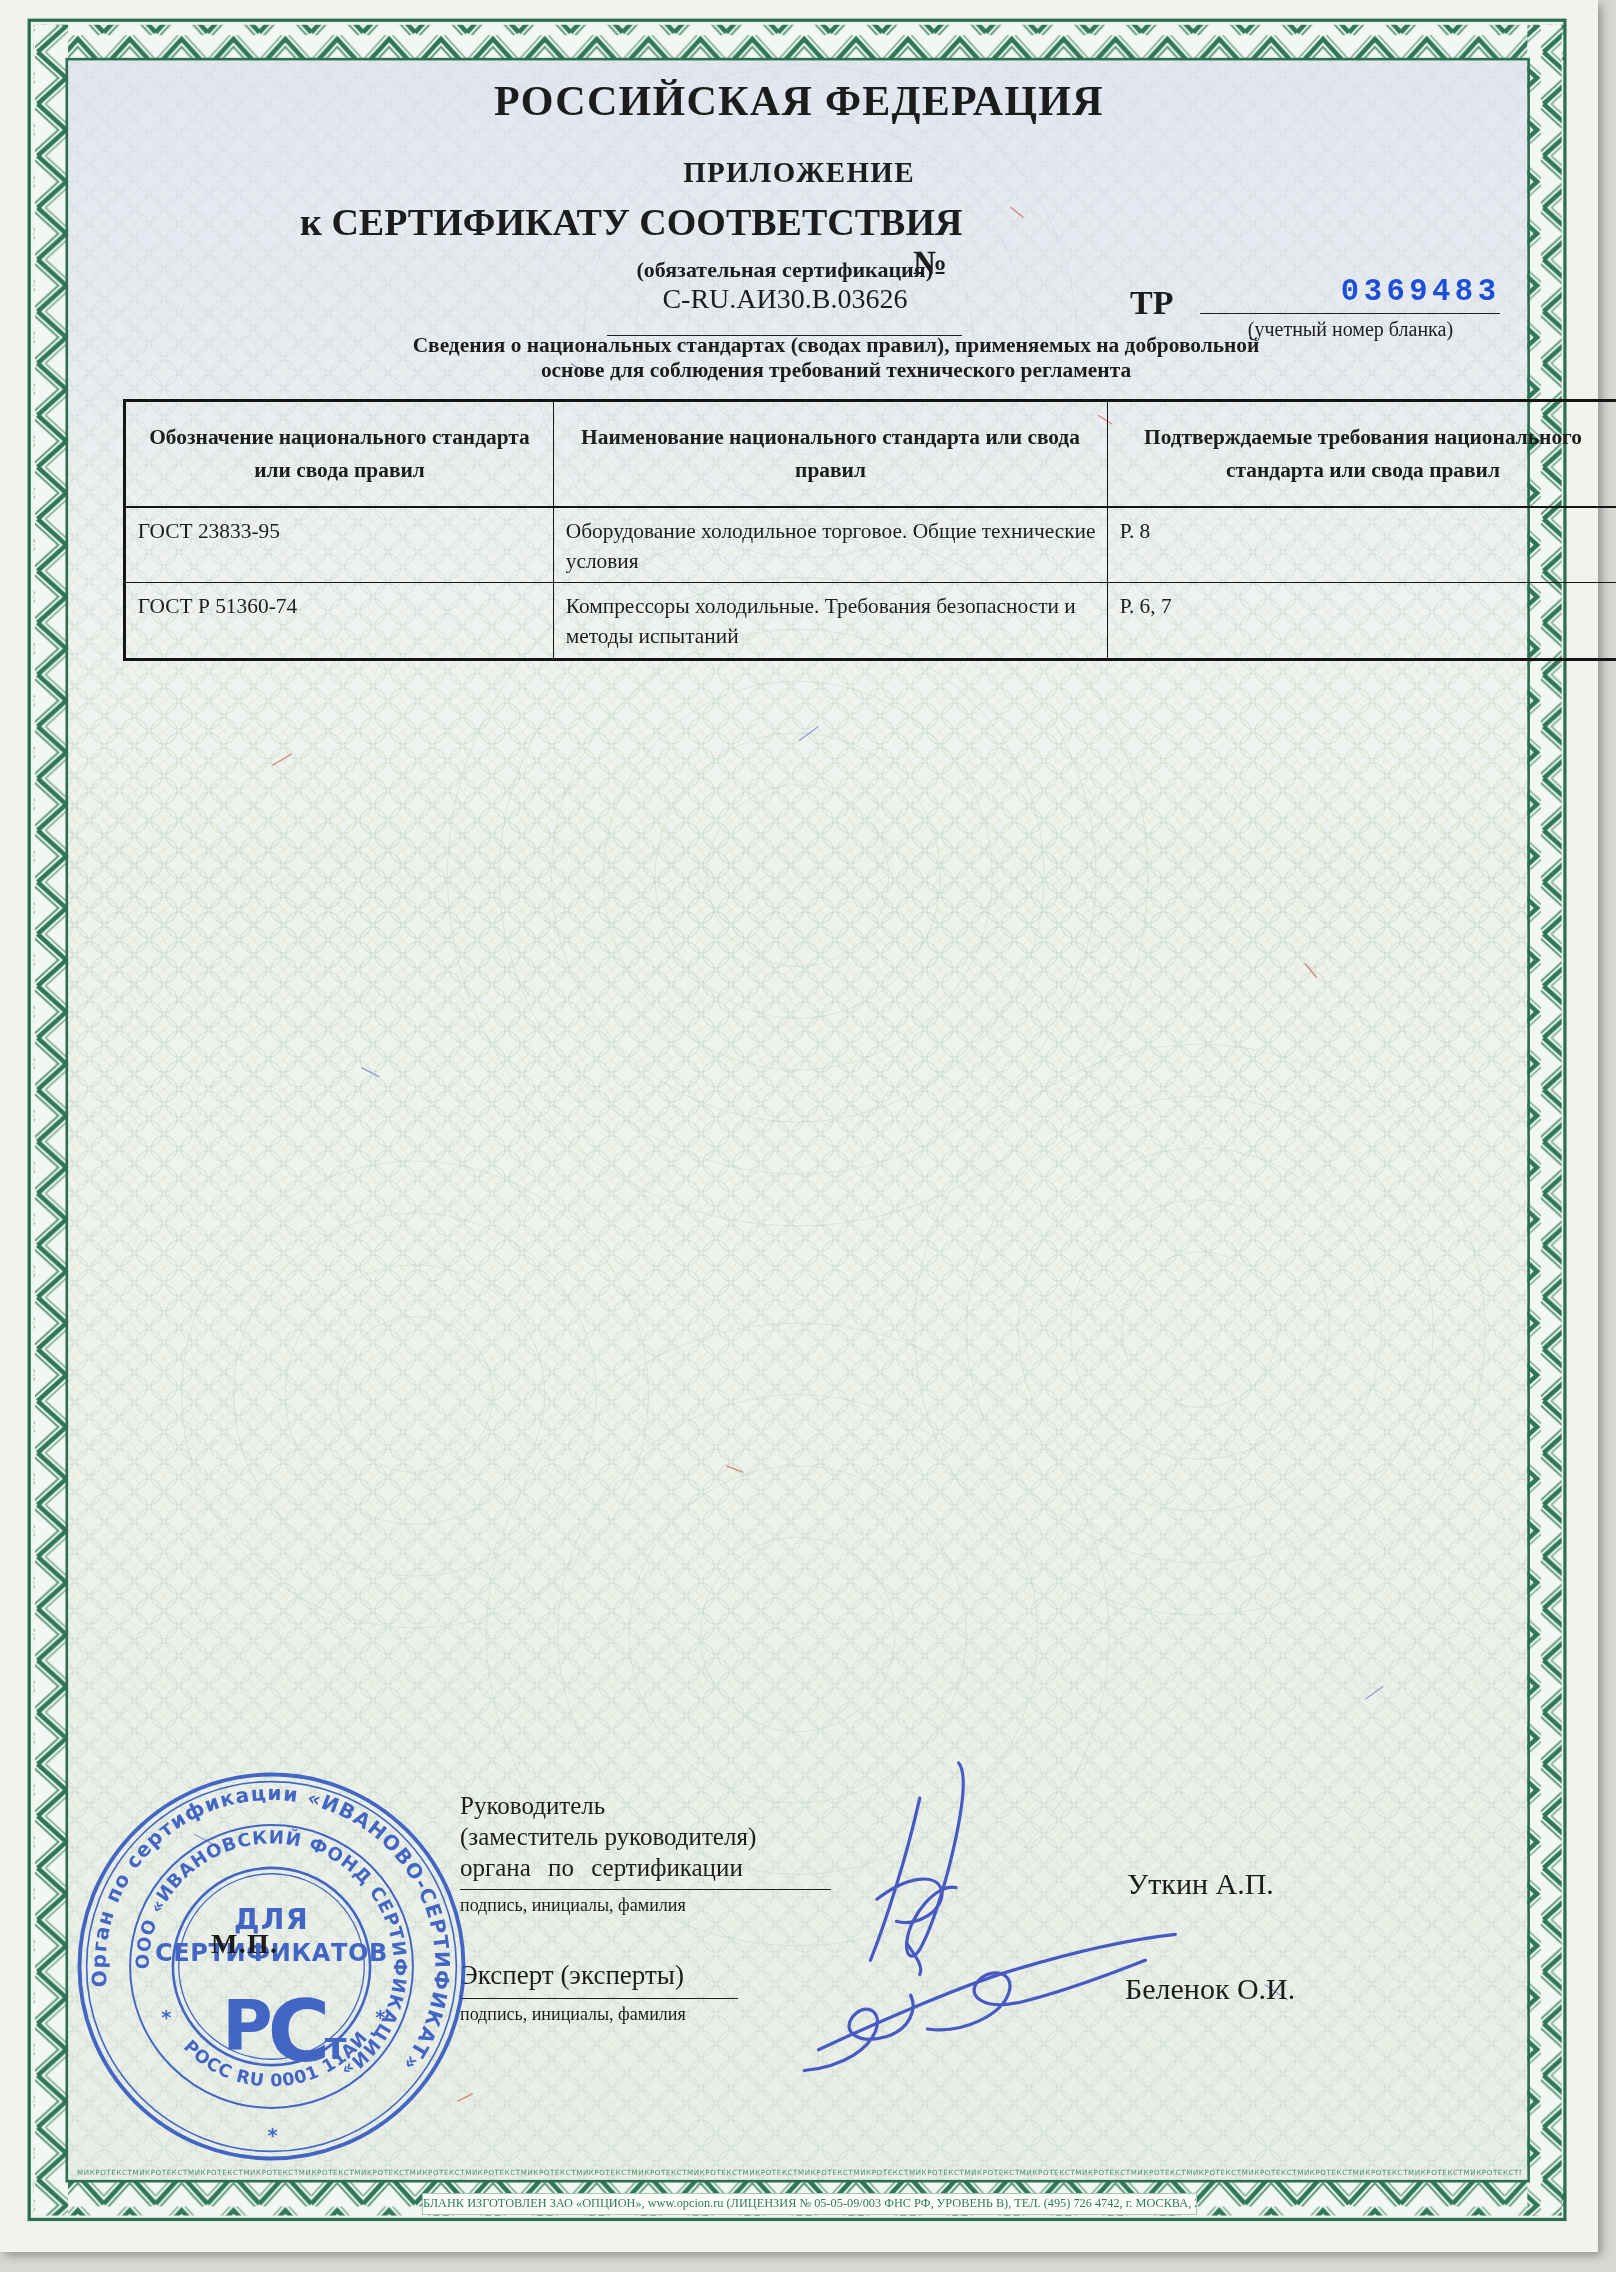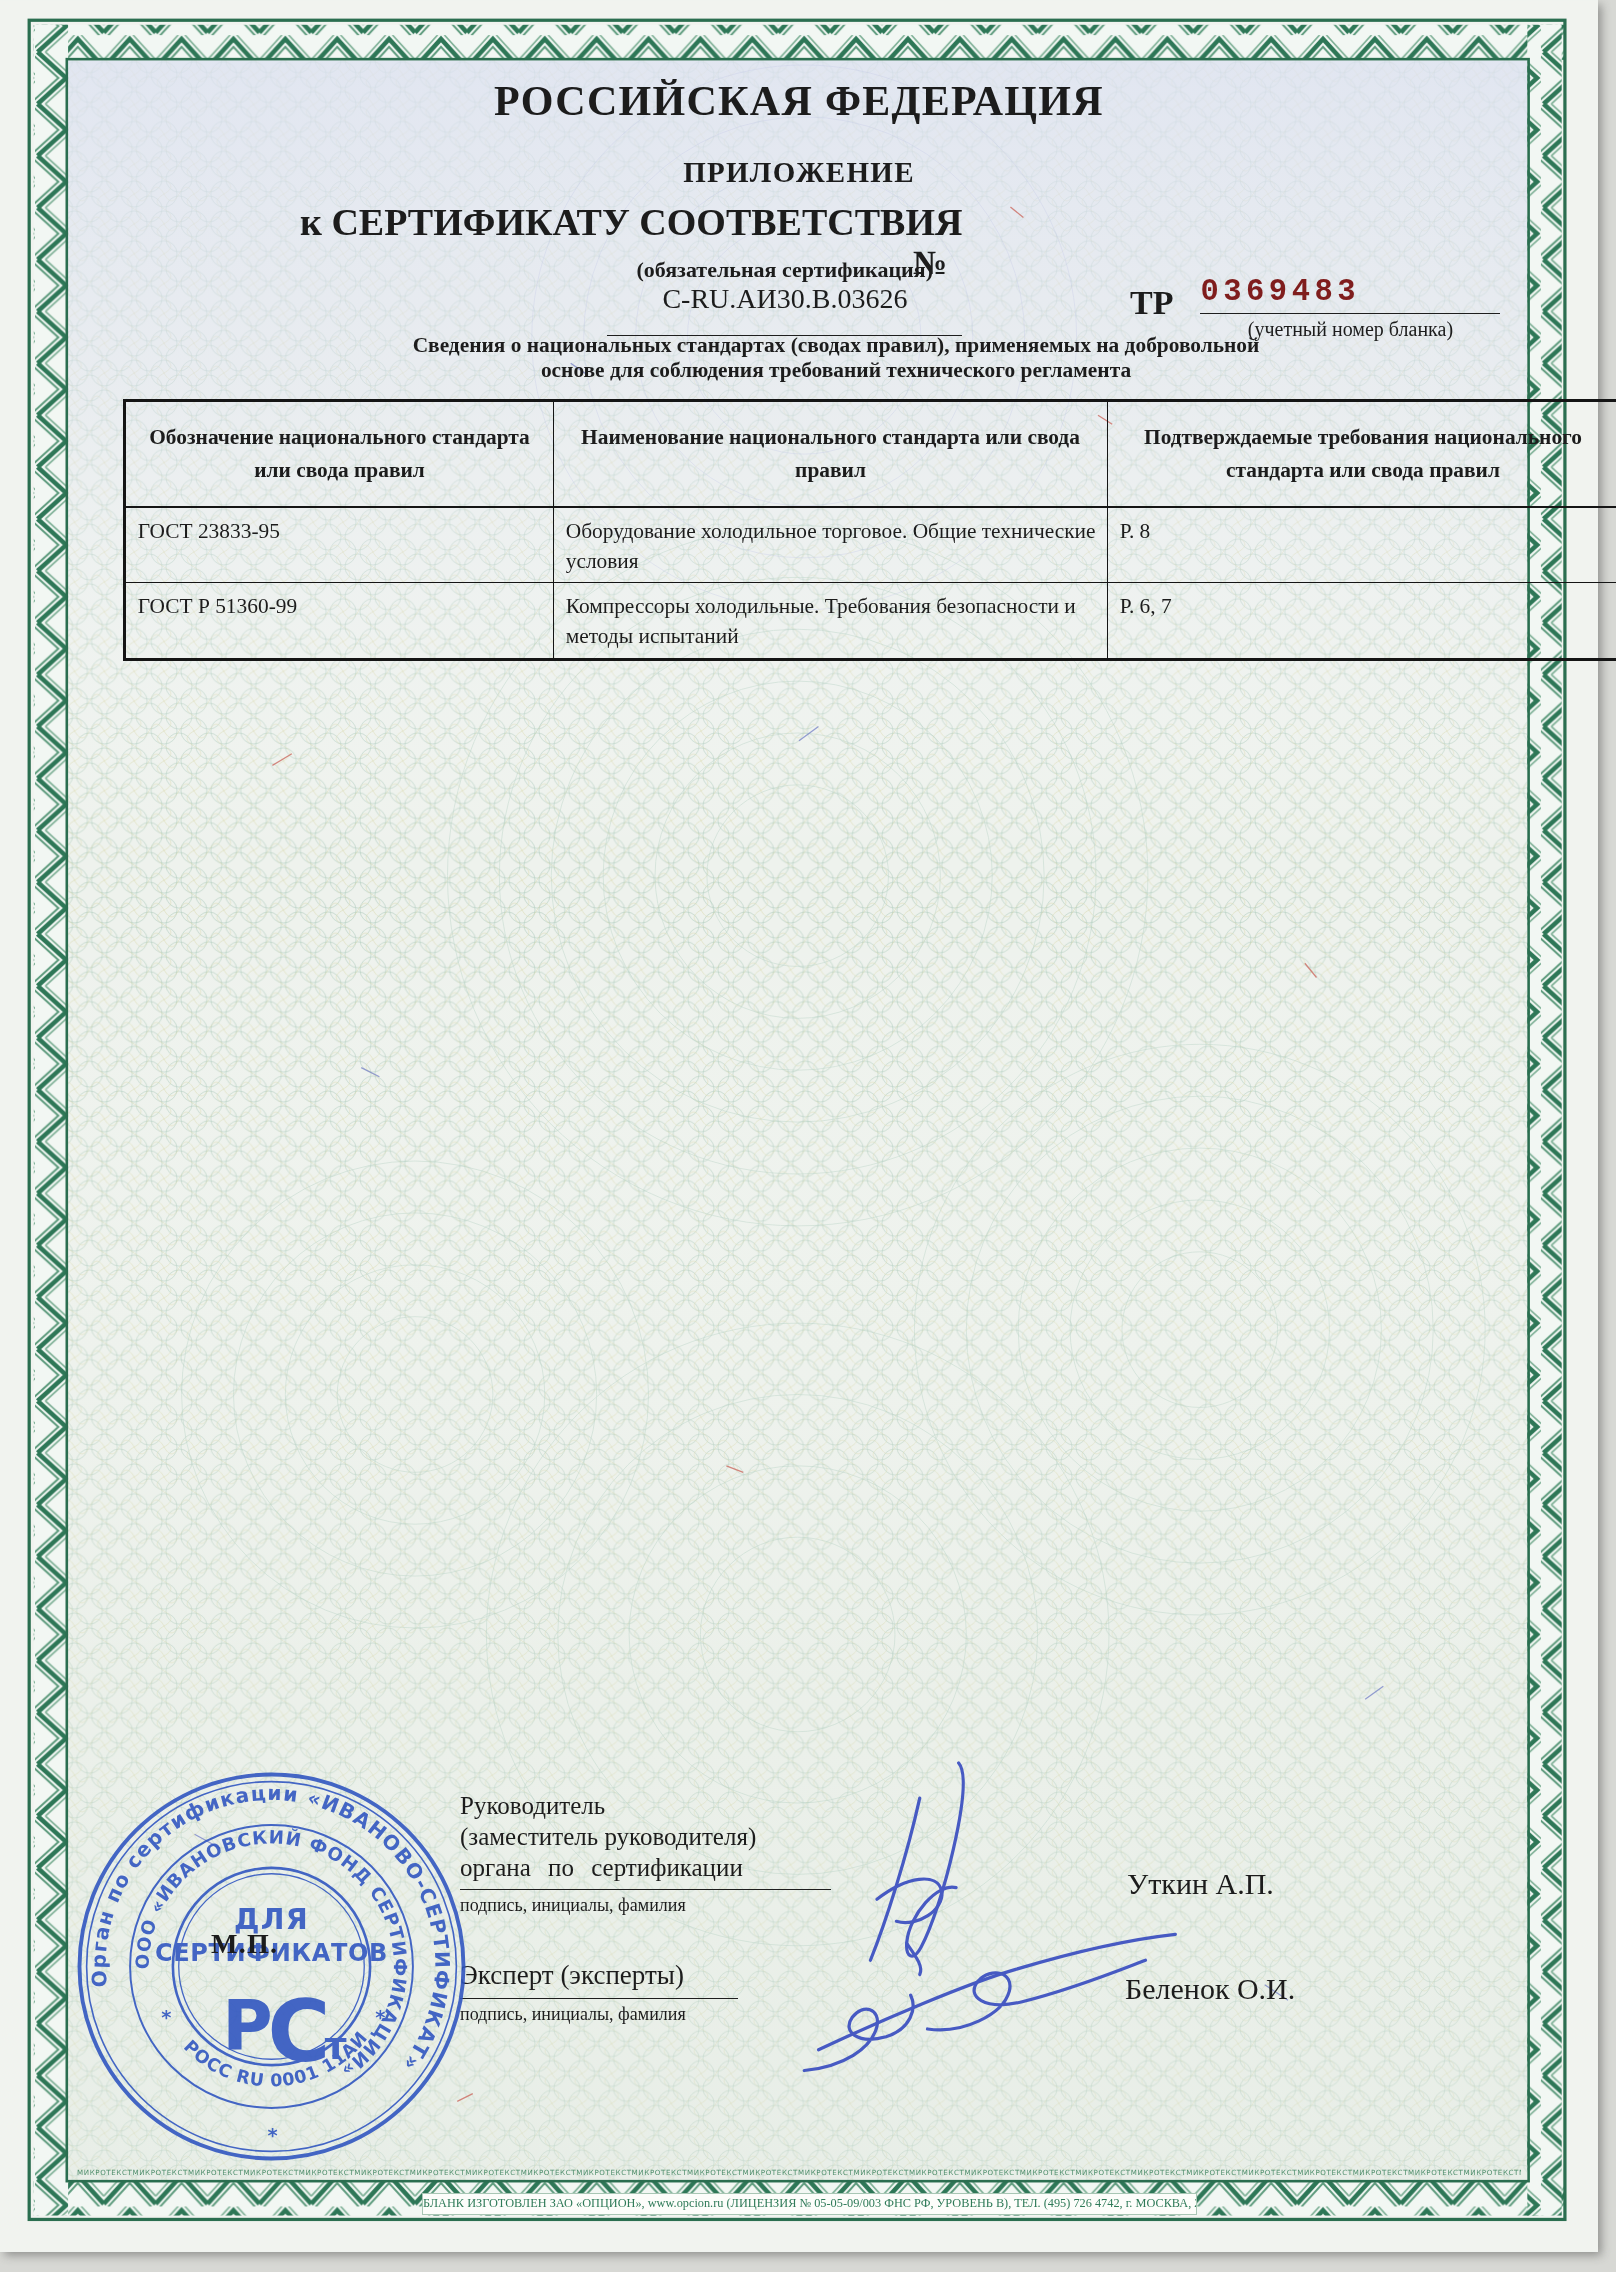--- a/index.html
+++ b/index.html
@@ -17,21 +17,21 @@
   .certline{left:300px;top:200px;display:flex;align-items:flex-end;z-index:2;flex-direction:column;}
   .certline .prefix{font-size:38px;font-weight:bold;white-space:nowrap;}
   .certline .numsign{font-size:34px;font-weight:bold;margin:0 15.6px 1.3px 19.5px;}
   .certline .certno{width:355px;border-bottom:1.9px solid #1e1e1e;text-align:center;
                     font-size:28px;padding-bottom:20px;white-space:nowrap;}
   .mandnote{top:257px;font-size:22px;font-weight:bold;transform:translateX(-14.3px);z-index:2;}
   .trrow{left:1130px;top:275px;display:flex;align-items:flex-start;z-index:2;}
   .trrow .trlabel{font-size:34px;font-weight:bold;margin-top:9px;}
   .trrow .trcol{margin-left:27px;width:300px;}
   .trrow .blankno{font-family:"Liberation Mono","DejaVu Sans Mono",monospace;font-weight:bold;
-                  font-size:30.5px;letter-spacing:4.5px;color:#7f1d1d;text-align:left;
+                  font-size:30.5px;letter-spacing:4.5px;color:#1d4ed8;text-align:right;
                   border-bottom:1.9px solid #1e1e1e;padding-bottom:3.9px;}
   .trrow .blankcap{font-size:20px;text-align:center;padding-top:3.9px;}
 
   .intro{top:333px;font-size:21.4px;font-weight:bold;line-height:25px;z-index:2;padding-left:37px;}
 
   
   .stdtable{position:absolute;left:123px;top:399px;width:1376px;border-collapse:collapse;
             z-index:2;table-layout:fixed;}
   .stdtable th,.stdtable td{border:1.9px solid #151515;font-size:21.4px;}
   .stdtable{border:3.2px solid #151515;}
@@ -209,21 +209,21 @@
         <th class="c1">Обозначение национального стандарта или свода правил</th>
         <th class="c2">Наименование национального стандарта или свода правил</th>
         <th class="c3">Подтверждаемые требования национального стандарта или свода правил</th>
       </tr>
       <tr>
         <td class="c1 td-r1">ГОСТ 23833-95</td>
         <td class="c2 td-r1">Оборудование холодильное торговое. Общие технические условия</td>
         <td class="c3 td-r1">Р. 8</td>
       </tr>
       <tr>
-        <td class="c1 td-r2">ГОСТ Р 51360-99</td>
+        <td class="c1 td-r2">ГОСТ Р 51360-74</td>
         <td class="c2 td-r2">Компрессоры холодильные. Требования безопасности и методы испытаний</td>
         <td class="c3 td-r2">Р. 6, 7</td>
       </tr>
     </tbody>
       </table>
 
     <svg class="abs stamp" width="397" height="397" viewBox="0 0 612 612">
       <g fill="none" stroke="#2d53c0">
         <circle cx="306" cy="306" r="296" stroke-width="6"></circle>
         <circle cx="306" cy="306" r="285" stroke-width="2.5"></circle>

